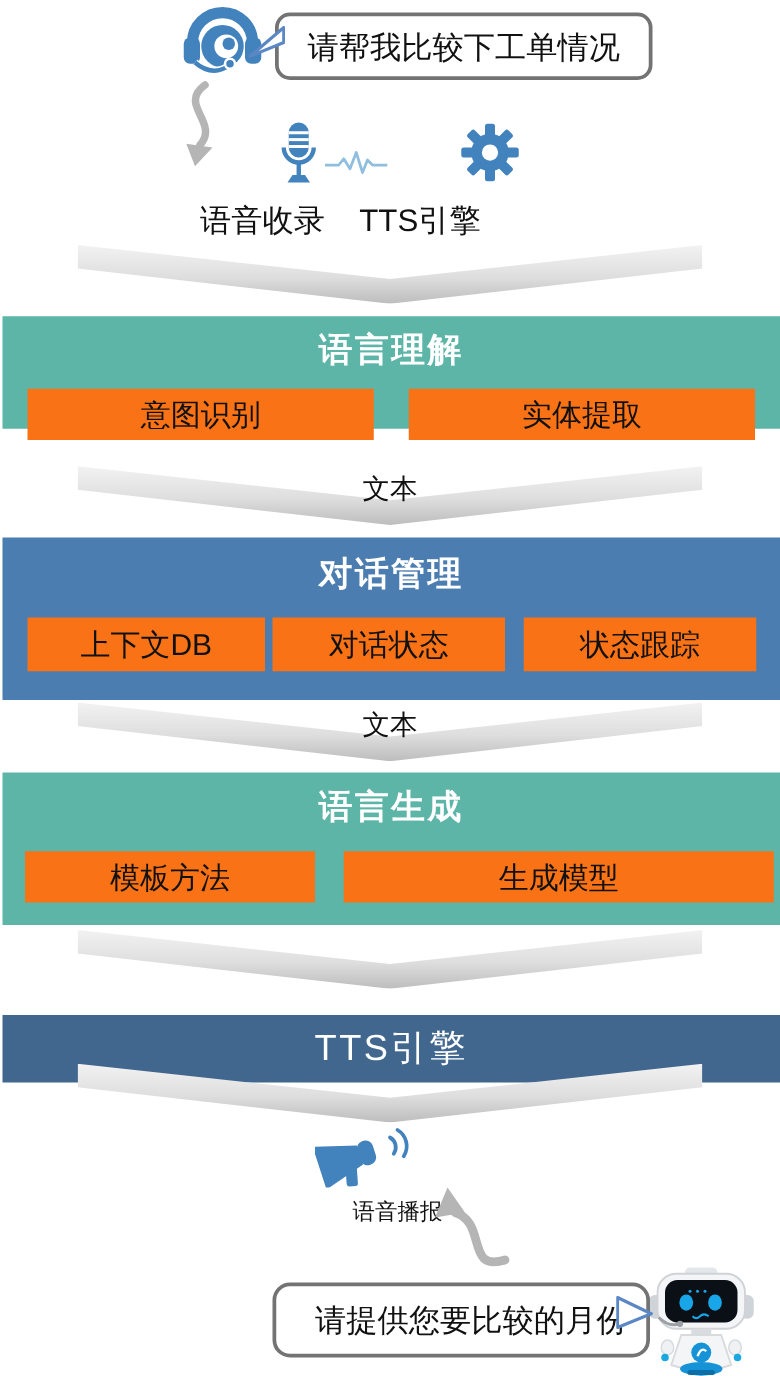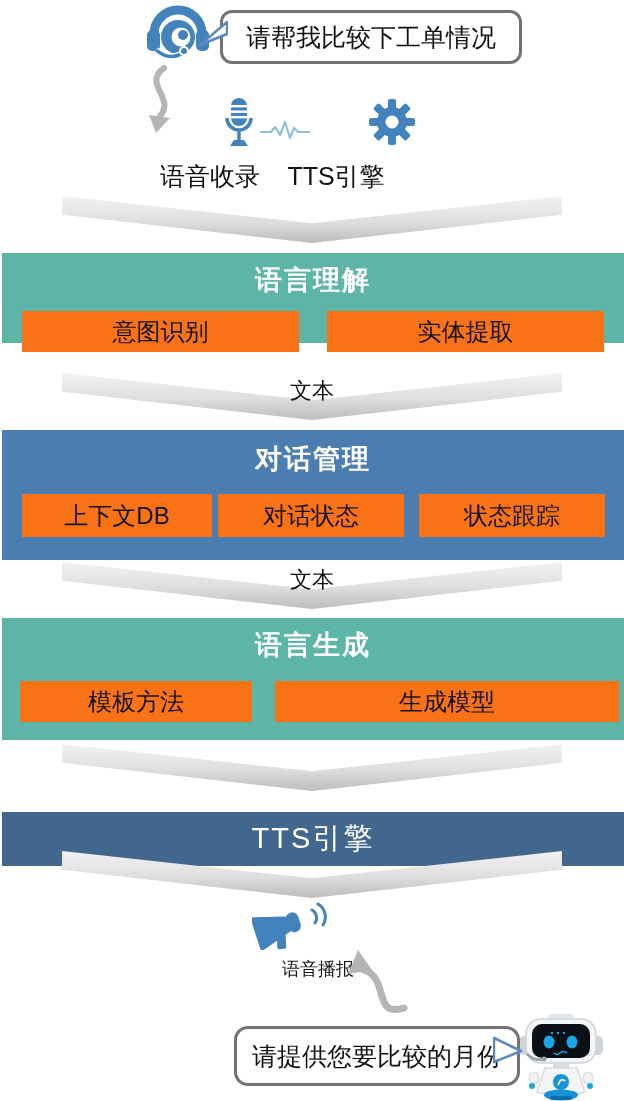--- a/index.html
+++ b/index.html
@@ -136,21 +136,21 @@
     <path d="M71,27 a15,15 0 0 0 -5,-21" stroke="#4282bd" stroke-width="3" fill="none" stroke-linecap="round"></path>
   </svg>
 
   <span class="icon-label" style="left:258px;top:957px;width:120px;text-align:center;font-size:18px;">语音播报</span>
 
   <svg class="abs" style="left:330px;top:942px;" width="80" height="72" viewBox="0 0 80 72">
     <path d="M74,66 C42,76 60,36 34,28" stroke="#b5b5b5" stroke-width="7" fill="none" stroke-linecap="round"></path>
     <polygon points="18,32 28,8 42,28" fill="#b5b5b5"></polygon>
   </svg>
 
-  <div class="bubble" style="left:234px;top:1026px;width:280px;height:54px;border-radius:14px;">
+  <div class="bubble" style="left:218px;top:1026px;width:280px;height:54px;border-radius:14px;padding-left:16px;">
     <span>请提供您要比较的月份</span>
   </div>
   <svg class="tail" style="left:493px;top:1035px;" width="30" height="30" viewBox="0 0 30 30">
     <path d="M1,3 L28,16 L1,27 Z" fill="#ffffff" stroke="#5b87c5" stroke-width="2.5" stroke-linejoin="round"></path>
   </svg>
 
   <svg class="abs" style="left:514px;top:1008px;" width="96" height="93" viewBox="0 0 96 93">
     <rect x="34" y="6" width="26" height="8" rx="4" fill="#e4e7ea"></rect>
     <rect x="5" y="28" width="11" height="19" rx="5" fill="#cfd4d8"></rect>
     <rect x="78" y="28" width="11" height="19" rx="5" fill="#cfd4d8"></rect>

